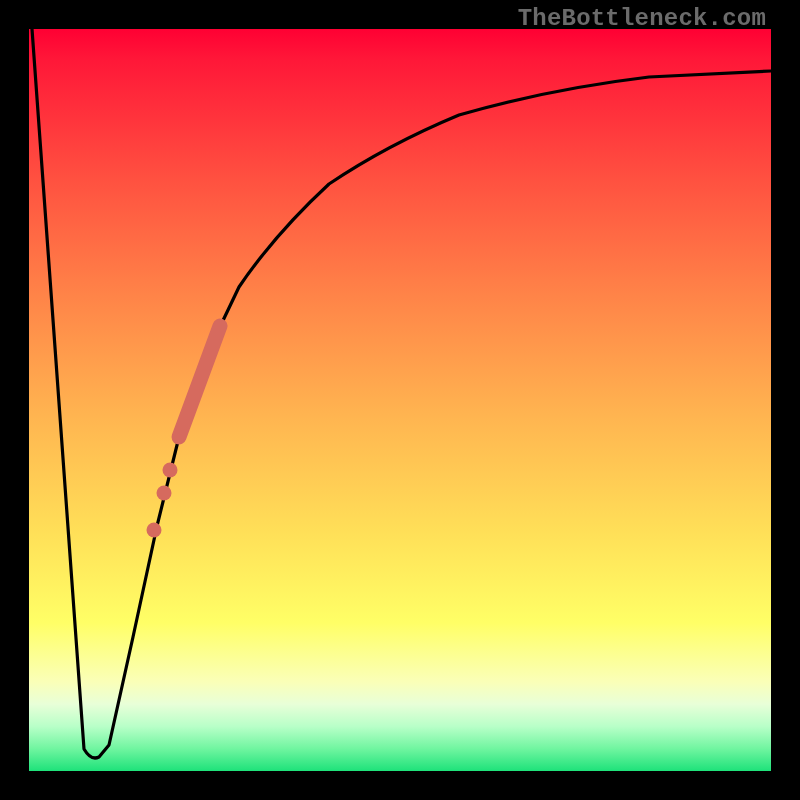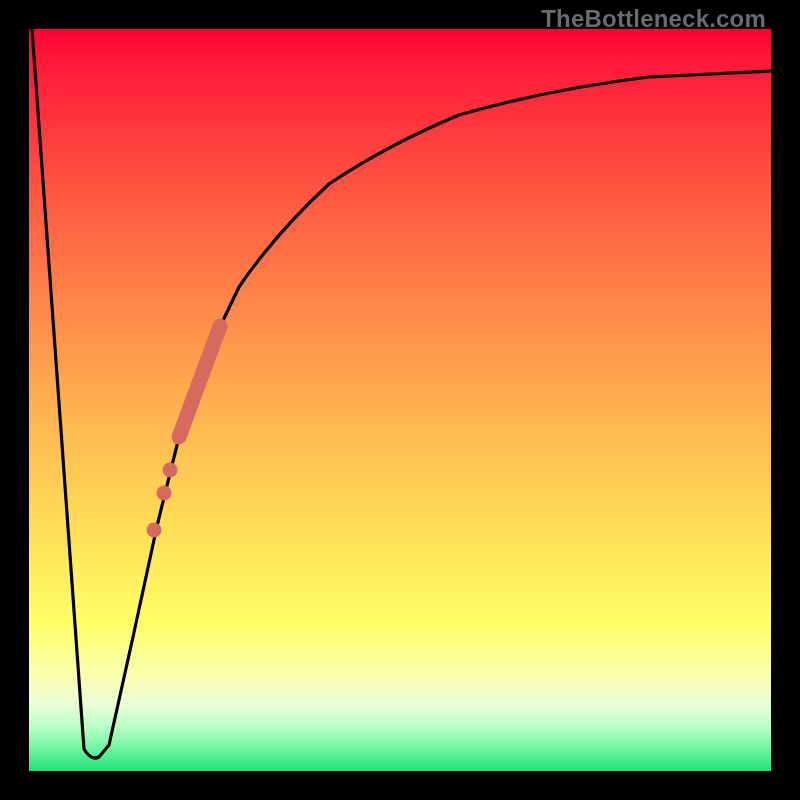--- a/index.html
+++ b/index.html
@@ -40,21 +40,21 @@
       #e8ffd8 91%,
       #b8ffc8 94%,
       #70f5a0 97%,
       #1ee27a 100%
     );
   }
   .attribution {
     position: absolute;
     top: 5px;
     right: 34px;
-    font-family: Liberation Sans, sans-serif;
+    font-family: Liberation Mono, monospace;
     font-size: 24px;
     font-weight: 600;
     color: #6b6b6b;
     letter-spacing: 0.2px;
   }
   svg.curve {
     position: absolute;
     inset: 0;
   }
 </style>

